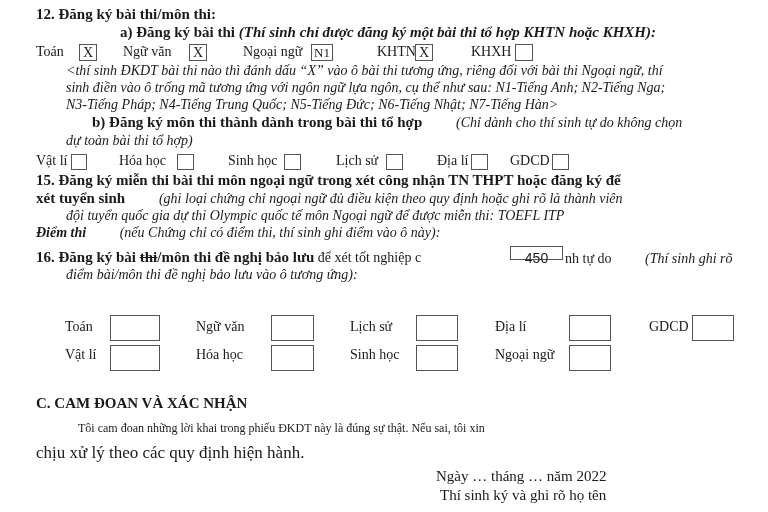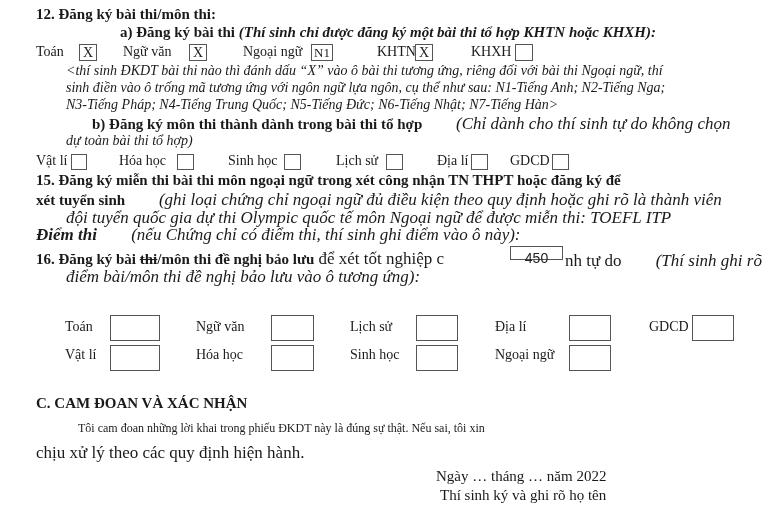--- a/index.html
+++ b/index.html
@@ -3,21 +3,21 @@
 <meta charset="utf-8">
 <style>
   html, body { margin:0; padding:0; background:#ffffff; }
   body { width:768px; height:512px; position:relative; overflow:hidden;
          font-family:"Liberation Serif", "DejaVu Serif", serif; color:#1a1a1a; }
   .abs { position:absolute; white-space:nowrap; }
   .b { font-weight:bold; }
   .i { font-style:italic;margin-left:30px; }
   .bi { font-weight:bold; font-style:italic; }
   .f15 { font-size:15px; }
-  .f14 { font-size:17px; }
+  .f14 { font-size:14px; }
   .f13 { font-size:14px; }
   .box { position:absolute; border:1.3px solid #555; background:#fff; box-sizing:border-box;
          font-family:"Liberation Serif", serif; font-size:14px; text-align:center; line-height:15px; color:#222; }
   .bigbox { position:absolute; border:1.5px solid #555; background:#fff; box-sizing:border-box; }
   .scorebox { position:absolute; border:1.5px solid #555; background:#fff; box-sizing:border-box;
               font-family:"Liberation Sans", sans-serif; font-size:14px; text-align:center; line-height:22px; color:#222; }
   .strike { text-decoration:line-through; }
 </style>
 </head>
 <body>

